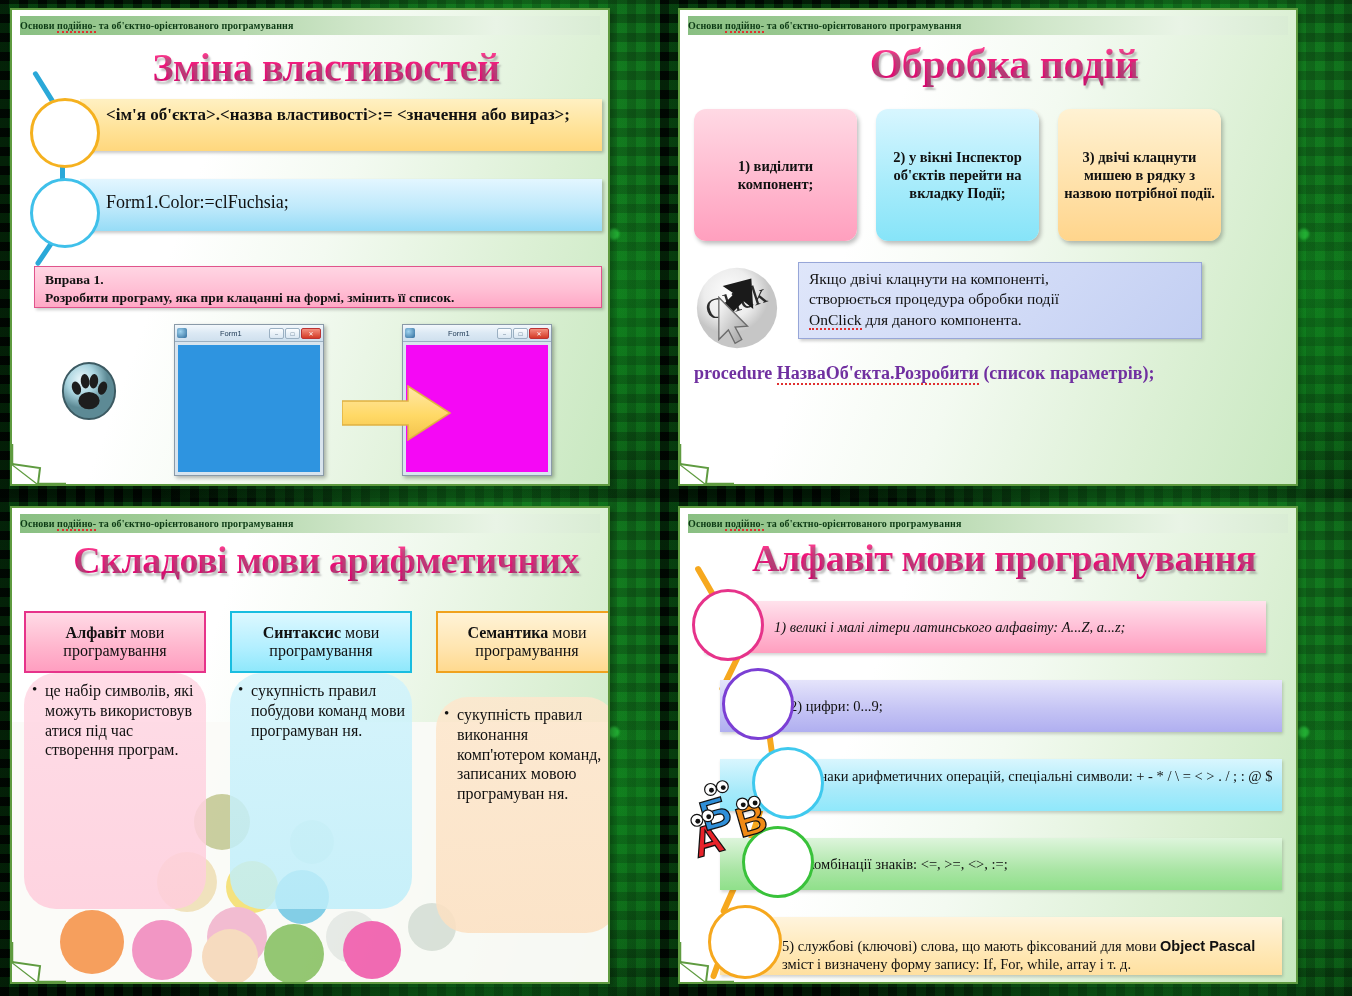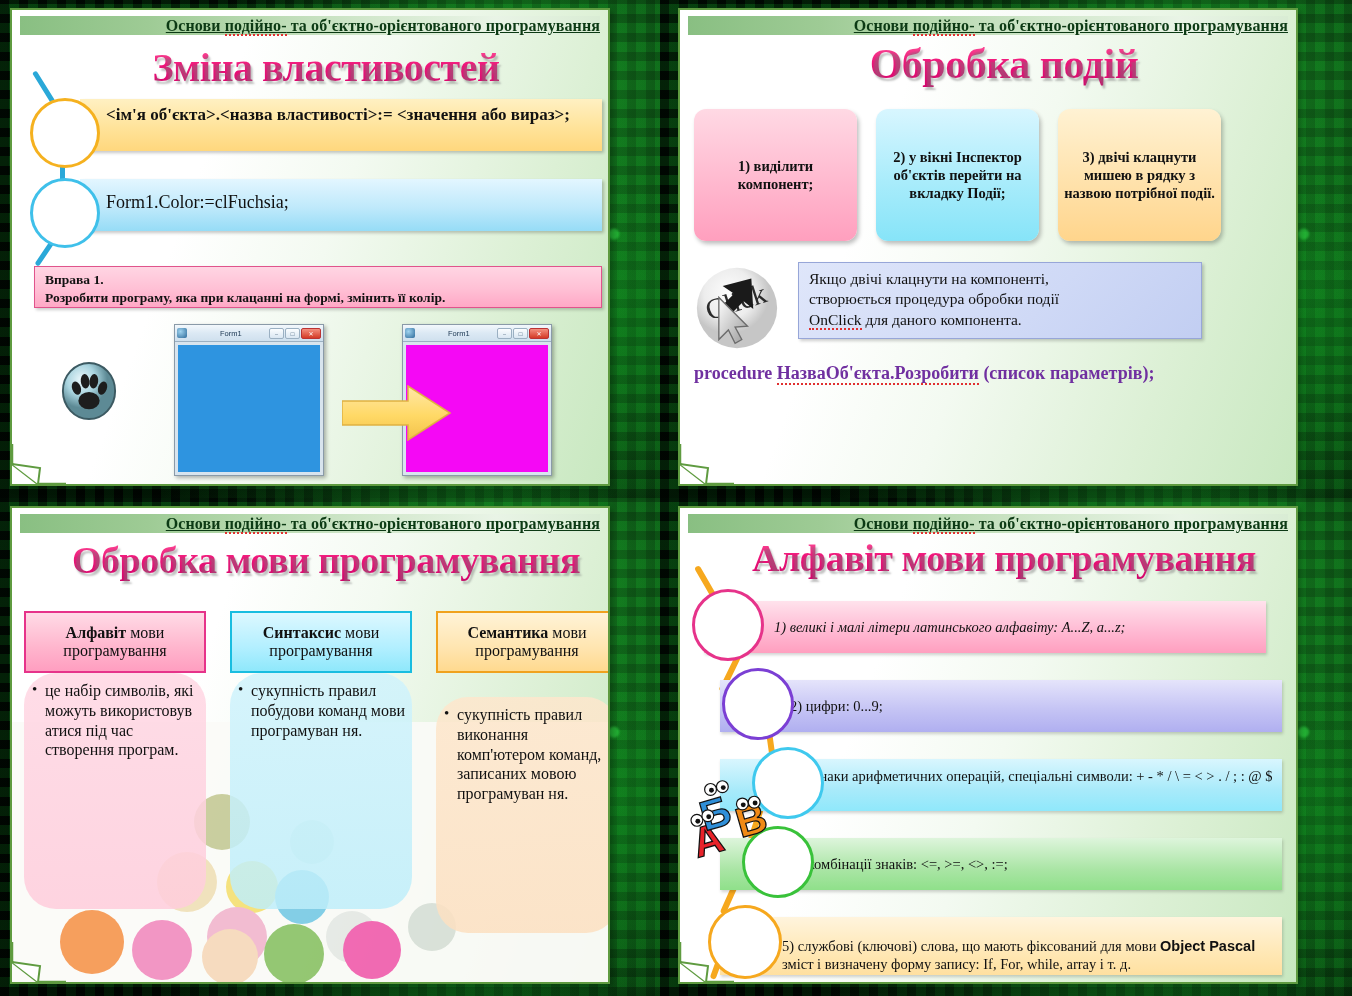--- a/index.html
+++ b/index.html
@@ -62,26 +62,25 @@
   }
   .fold svg { display:block; }
 
   
   .hdr {
     position: absolute; left: 8px; top: 6px; right: 8px; height: 19px;
     background: linear-gradient(90deg, #89bf82 0%, #9ecb95 22%, #cfe6c9 58%, #e9f4e6 82%, #d9ecd4 100%);
   }
   .hdr-txt {
     position: absolute; inset: 0;
-    text-align: right; line-height: 19px;
+    text-align: left; line-height: 19px;
     font-family: "Liberation Serif", serif;
-    font-weight: bold; font-size: 16px; color: #0c3a14;
+    font-weight: bold; font-size: 10px; color: #0c3a14;
     letter-spacing: .1px;
     white-space: nowrap;
-    text-decoration: underline;
   }
   .sp { border-bottom: 2px dotted #e03030; padding-bottom:0; }
 
   
   .title {
     position: absolute; width: 100%; text-align: center;
     font-family: "Liberation Serif", serif;
     font-weight: bold;
     color: #ec1b6e;
     background: linear-gradient(180deg,#ff5fa0 0%, #f0157a 45%, #d4006a 100%);
@@ -234,21 +233,21 @@
         <div class="conn" style="left:46px;top:219px;width:5px;height:42px;transform:rotate(34deg);transform-origin:top left;border-radius:3px;"></div>
         <div class="circle" style="left:18px;top:88px;width:70px;height:70px;border:3px solid #f5b11f;"></div>
         <div class="circle" style="left:18px;top:168px;width:70px;height:70px;border:3px solid #3fc0ea;"></div>
       </div>
 
       <div class="box1">&lt;ім'я об'єкта&gt;.&lt;назва властивості&gt;:= &lt;значення або вираз&gt;;</div>
       <div class="box2">Form1.Color:=clFuchsia;</div>
 
       <div class="box3">
         <div>Вправа 1.</div>
-        <div>Розробити програму, яка при клацанні на формі, змінить її колір.</div>
+        <div>Розробити програму, яка при клацанні на формі, змінить її список.</div>
       </div>
 
       <div class="pawicon">
         <svg viewBox="0 0 60 60" width="58" height="58">
           <defs>
               <radialGradient id="pawg" cx="35%" cy="30%">
                 <stop offset="0%" stop-color="#eaf7fb"></stop>
                 <stop offset="55%" stop-color="#a9d4df"></stop>
                 <stop offset="100%" stop-color="#5d8a95"></stop>
               </radialGradient>
@@ -362,21 +361,21 @@
   </div>
 
   <div class="slide-wrap">
     <div class="matrix-bg"></div>
     <div class="slide">
 
       <div class="hdr">
         <div class="hdr-txt">Основи <span class="sp">подійно-</span> та об'єктно-орієнтованого програмування</div>
       </div>
 
-      <div class="title s3-title">Обробка мови програмування</div>
+      <div class="title s3-title">Складові мови арифметичних</div>
 
       <div class="pom">
         <svg viewBox="0 0 600 260" width="600" height="260" preserveAspectRatio="none">
           <rect width="600" height="260" fill="#fbfbf7"></rect>
           <g opacity="0.95">
             <circle cx="210" cy="100" r="28" fill="#b7bd7c"></circle>
             <circle cx="175" cy="160" r="30" fill="#edd9a6"></circle>
             <circle cx="240" cy="165" r="26" fill="#f3d94e"></circle>
             <circle cx="225" cy="215" r="30" fill="#efa4c3"></circle>
             <circle cx="290" cy="175" r="27" fill="#55bde0"></circle>

